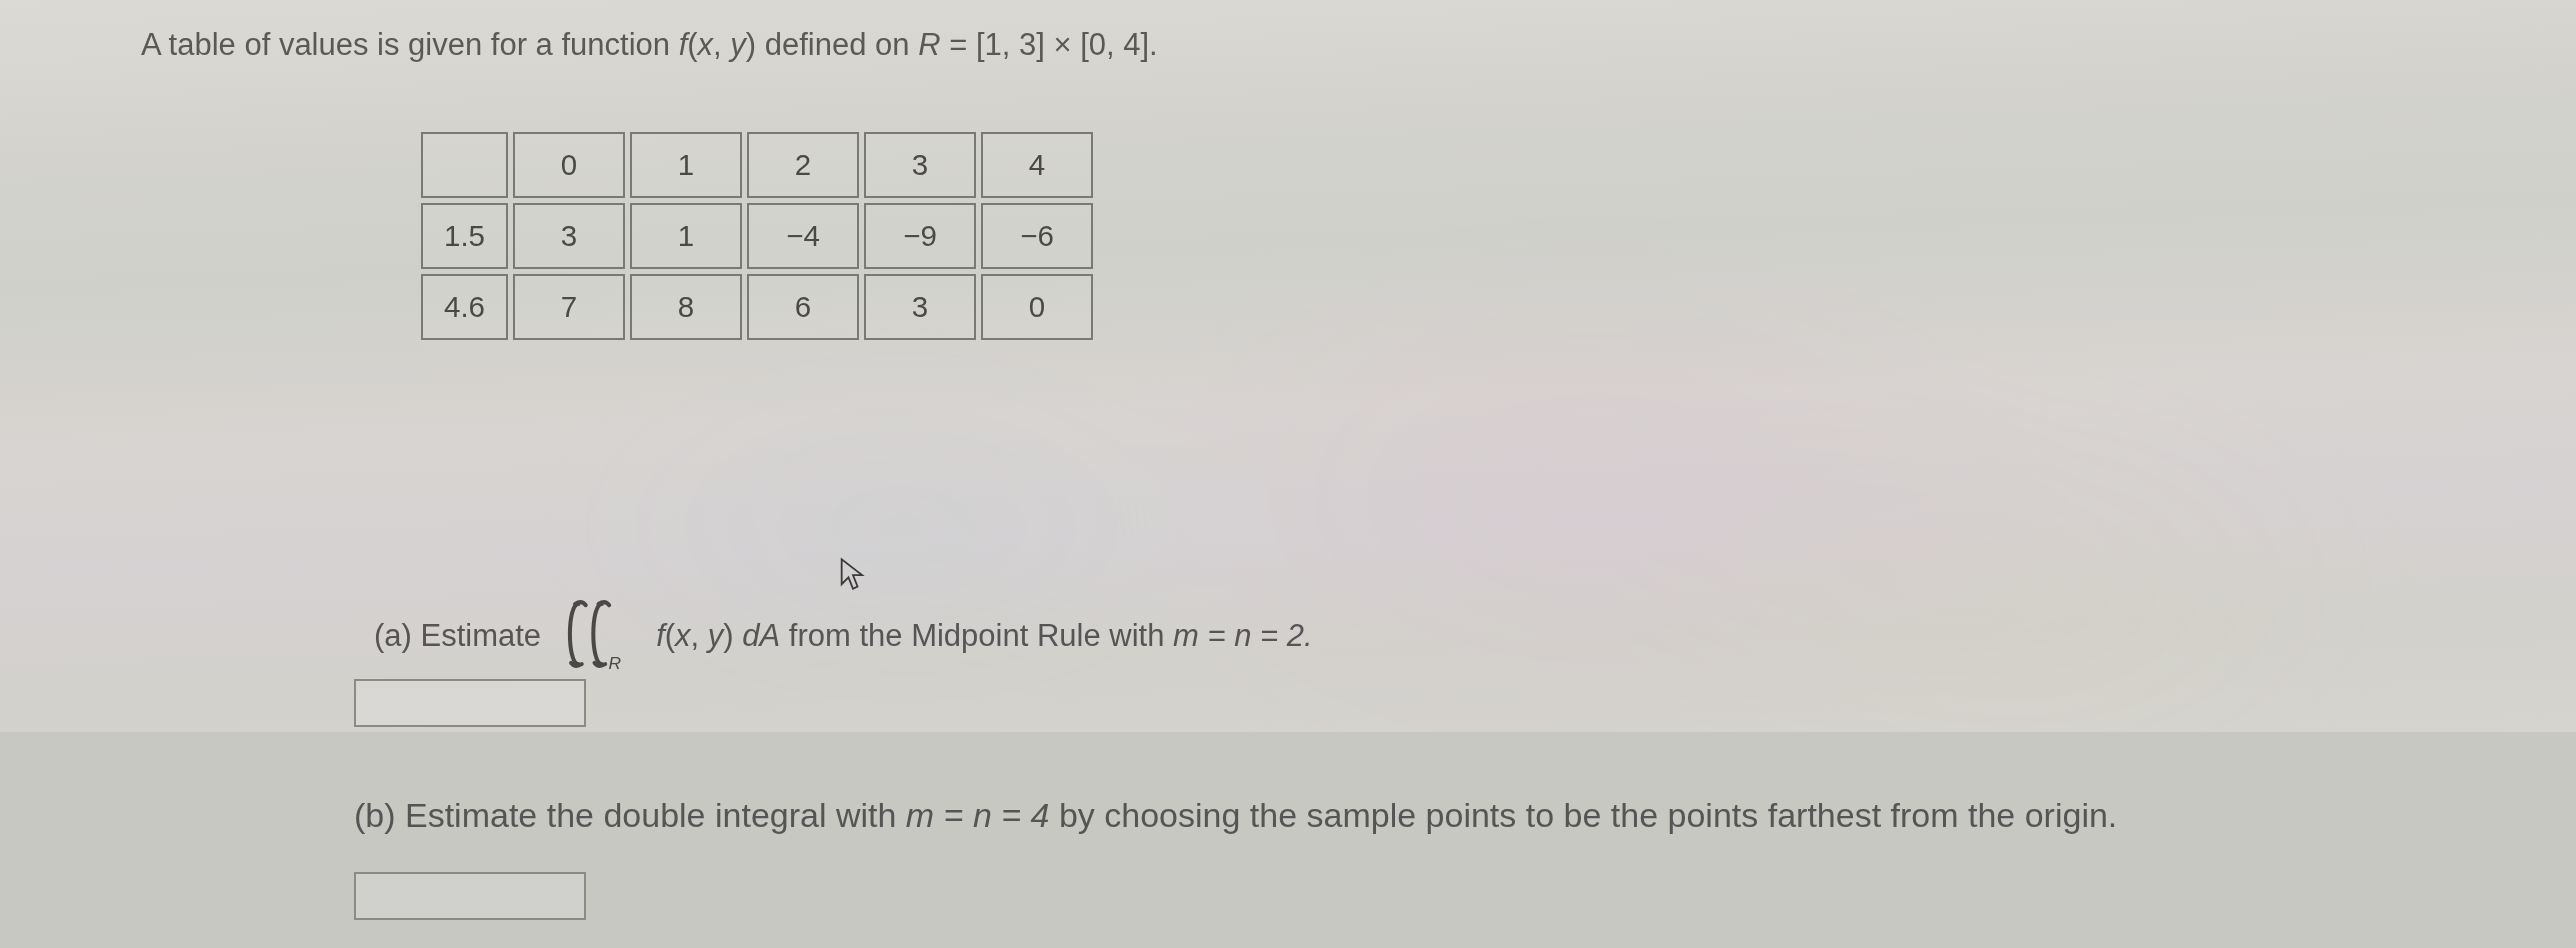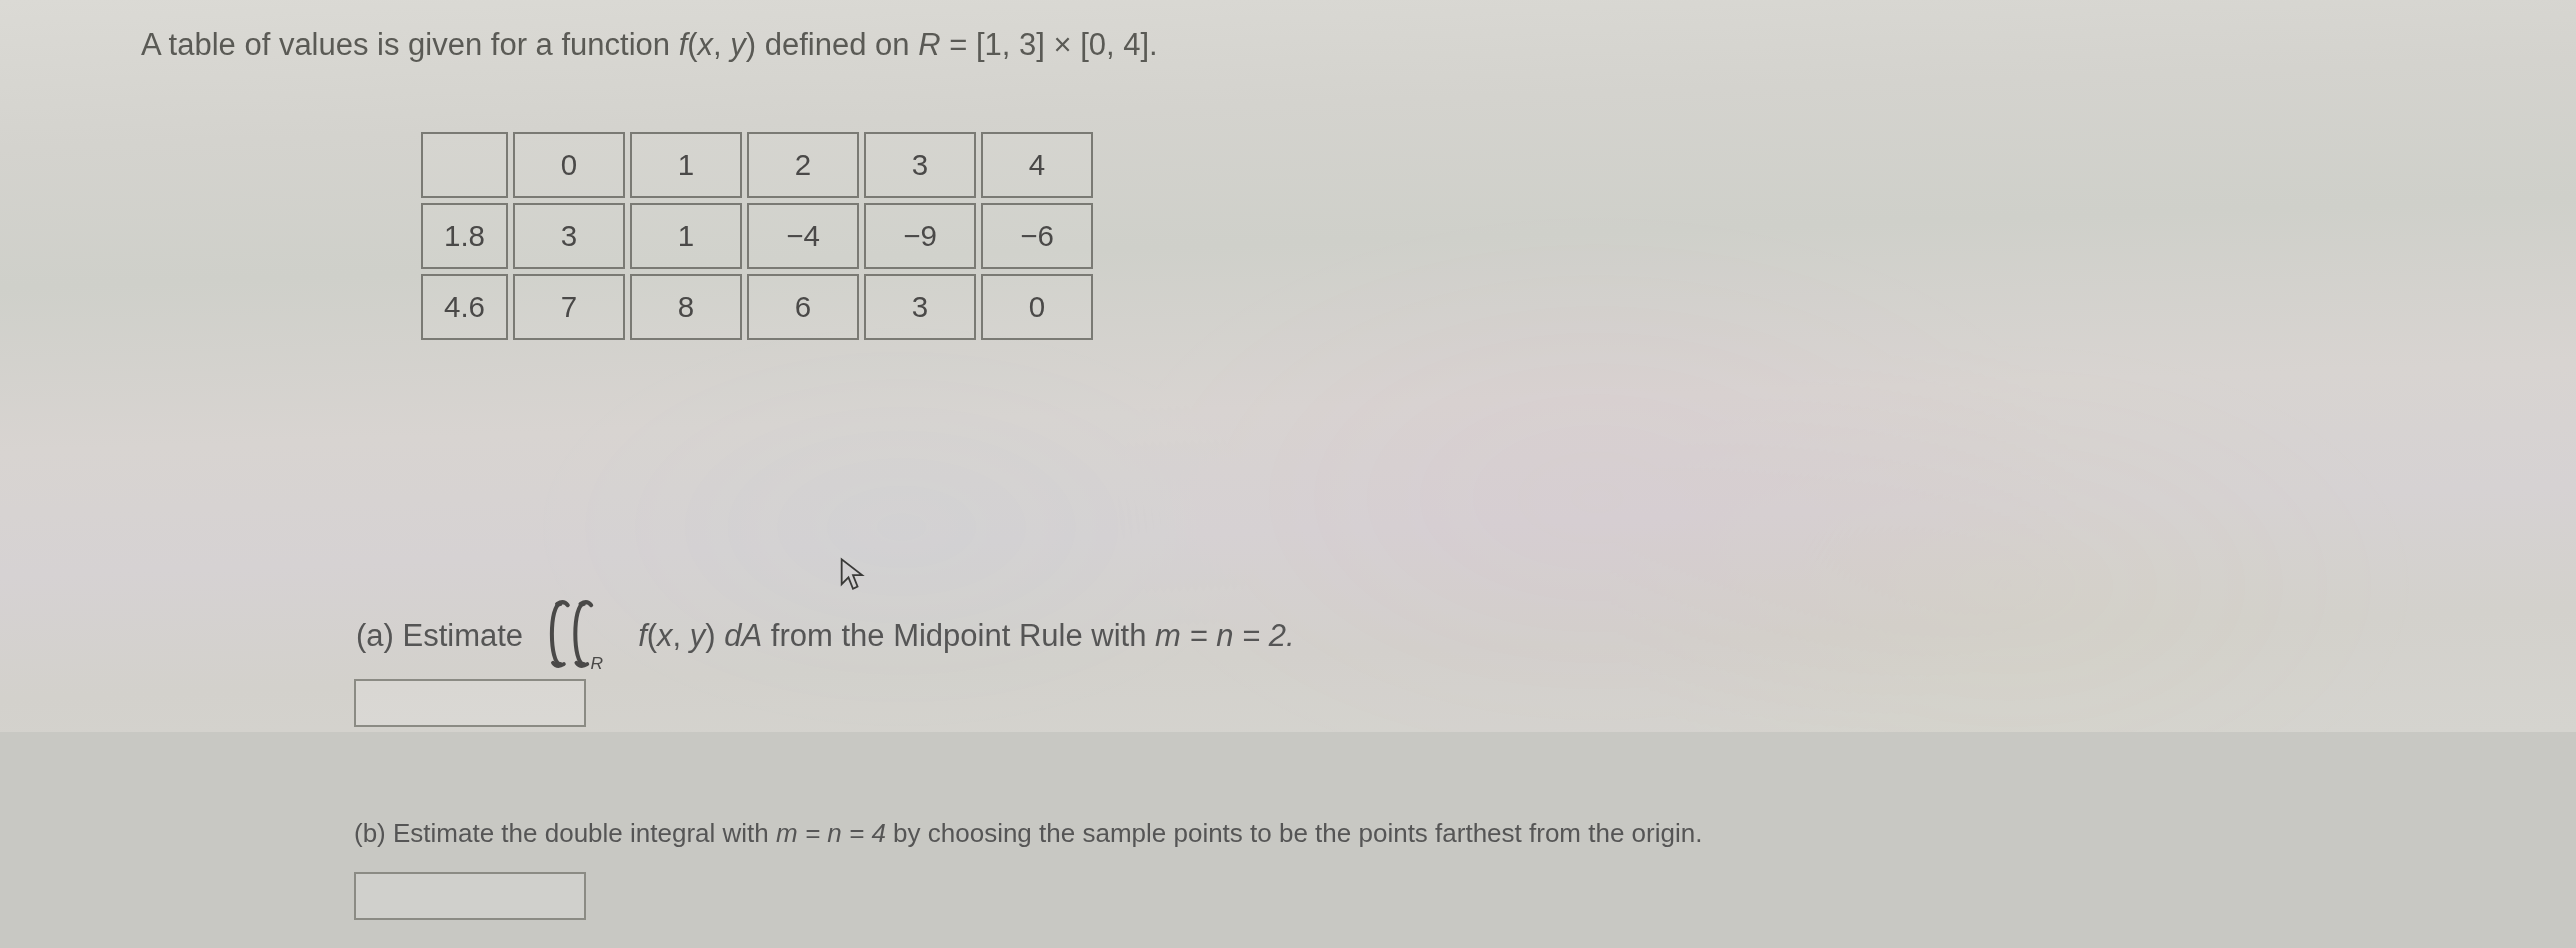--- a/index.html
+++ b/index.html
@@ -10,30 +10,30 @@
  radial-gradient(604px 335px at 35% 72%,rgba(120,220,255,.2),transparent 60%)}
 
 .intro{position:absolute;left:141px;top:27px;font-size:31px;color:#5a5a55}
 .intro i{font-style:italic}
 
 table.values{position:absolute;left:416px;top:127px;border-collapse:separate;border-spacing:5.4px;font-size:29.5px;color:#4a4948}
 table.values td{border:2px solid #7a7a74;width:106px;height:60px;text-align:center;background:rgba(255,255,255,.05)}
 table.values .rowh{width:81px}
 table.values .corner{border:2px double #7a7a74}
 
-.qa{position:absolute;left:356px;top:597px;font-size:31px;color:#555}
+.qa{position:absolute;left:374px;top:597px;font-size:31px;color:#555}
 .qa .int{display:inline-block;vertical-align:middle;margin:0 5.4px}
 .qa .int svg{width:87px;height:74px}
 .qa i{font-style:italic}
 
 .ansbox{position:absolute;border:2px solid #8b8b84;width:228px;height:44px;background:rgba(255,255,255,.15)}
 .ans-a{left:354px;top:679px}
 .ans-b{left:354px;top:872px}
 
-.qb{position:absolute;left:354px;top:818px;font-size:26px;color:#555}
+.qb{position:absolute;left:354px;top:796px;font-size:34px;color:#555}
 
 .cursor{position:absolute;left:839px;top:557px}
 .cursor svg{width:28px;height:34px}
 </style>
 </head>
 <body>
 <div class="page">
 <div class="grain"></div>
 
 <div class="intro">
@@ -44,21 +44,21 @@
   <tbody>
         <tr>
     <td class="corner rowh"></td>
     <td>0</td>
     <td>1</td>
     <td>2</td>
     <td>3</td>
     <td>4</td>
   </tr>
   <tr>
-    <td class="rowh">1.8</td>
+    <td class="rowh">1.5</td>
     <td>3</td>
     <td>1</td>
     <td>−4</td>
     <td>−9</td>
     <td>−6</td>
   </tr>
   <tr>
     <td class="rowh">4.6</td>
     <td>7</td>
     <td>8</td>

